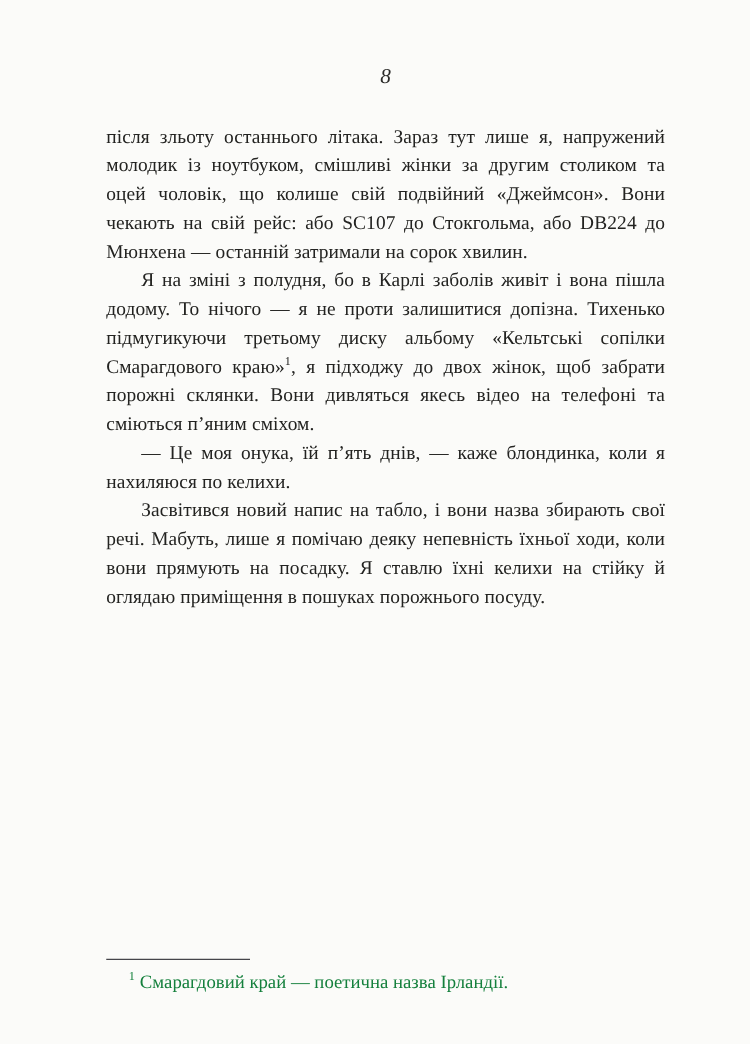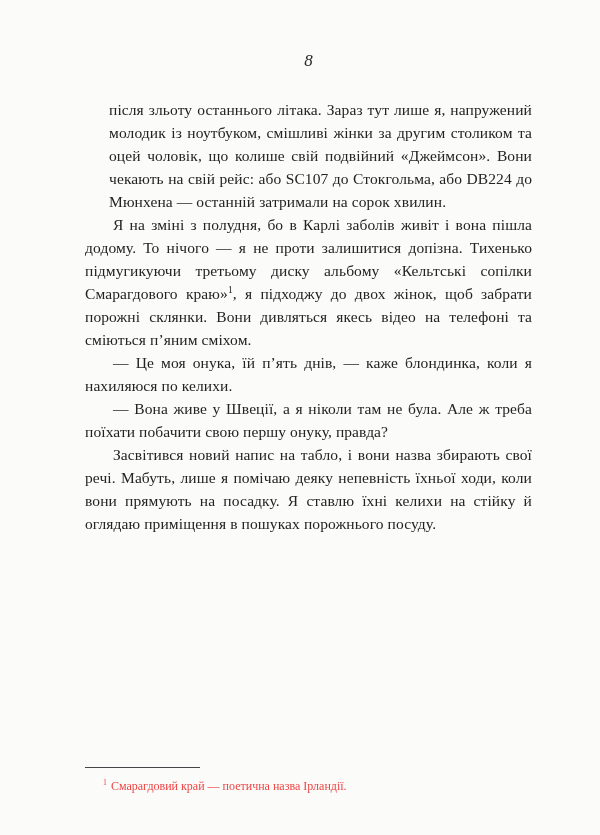--- a/index.html
+++ b/index.html
@@ -29,45 +29,44 @@
     font-size: 15.5px;
     line-height: 23px;
     text-align: justify;
     letter-spacing: 0.1px;
   }
   .text-block p {
     text-indent: 28px;
   }
   .text-block p.no-indent {
     text-indent: 0;
-    margin-left: 24px;
   }
   sup.fn-ref {
     font-size: 0.62em;
     vertical-align: super;
     line-height: 0;
   }
   .footnote {
     position: absolute;
     left: 85px;
     right: 68px;
     bottom: 40px;
   }
   .fn-rule {
     width: 115px;
     height: 0;
     border-top: 1px solid #45454a;
     margin-bottom: 10px;
   }
   .fn-text {
-    font-size: 12px;
+    font-size: 15px;
     line-height: 17px;
     text-indent: 18px;
     text-align: justify;
-    color: #ef4444;
+    color: #15803d;
   }
   .fn-text sup {
     font-size: 0.65em;
     vertical-align: super;
     line-height: 0;
     margin-right: 4px;
   }
 </style>
 </head>
 <body>
@@ -78,21 +77,20 @@
 
   <main class="text-block">
 
     <p class="no-indent"><span>після зльоту останнього літака. Зараз тут лише я, напружений молодик із ноутбуком, смішливі жінки за другим столиком та оцей чоловік, що колише свій подвійний «Джеймсон». Вони чекають на свій рейс: або SC107 до Стокгольма, або DB224 до Мюнхена — останній затримали на сорок хвилин.</span></p>
 
     <p><span>Я на зміні з полудня, бо в Карлі заболів живіт і вона пішла додому. То нічого — я не проти залишитися допізна. Тихенько підмугикуючи третьому диску альбому «Кельтські сопілки Смарагдового краю»</span><sup class="fn-ref">1</sup><span>, я підходжу до двох жінок, щоб забрати порожні склянки. Вони дивляться якесь відео на телефоні та сміються п’яним сміхом.</span></p>
 
     <p><span>— Це моя онука, їй п’ять днів, — каже блондинка, коли я нахиляюся по келихи.</span></p>
 
 
-    <p><span>— Вона живе у Швеції, а я ніколи там не була. Але ж треба поїхати побачити свою першу онуку, правда?</span></p>
 
 
 
     <p><span>Засвітився новий напис на табло, і вони назва збирають свої речі. Мабуть, лише я помічаю деяку непевність їхньої ходи, коли вони прямують на посадку. Я ставлю їхні келихи на стійку й оглядаю приміщення в пошуках порожнього посуду.</span></p>
 
 
   </main>
 
   <footer class="footnote">
     <div class="fn-rule"></div>

